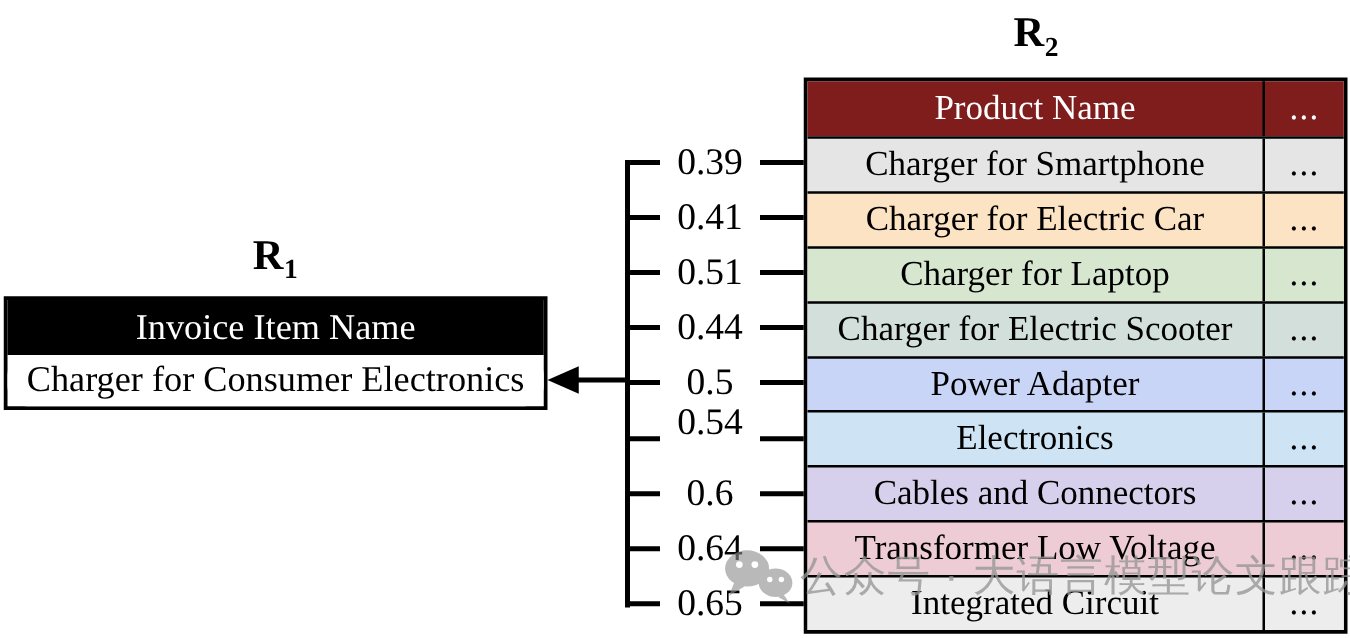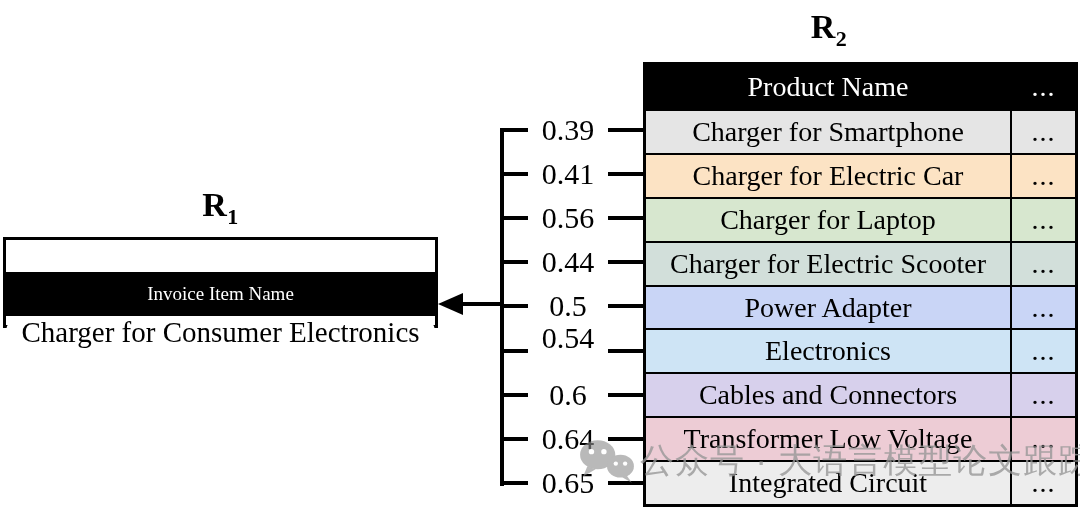--- a/index.html
+++ b/index.html
@@ -30,43 +30,42 @@
     position: absolute;
     left: 3px; top: 237px; width: 435px; height: 91px;
     border: 3px solid #000;
     box-sizing: border-box;
     display: flex; flex-direction: column;
   }
   .r1-header {
     flex: 0 0 44px;
     background: #000; color: #fff;
     display: flex; align-items: center; justify-content: center;
-    font-size: 19px;
-    margin-top: 32px;
+    font-size: 29px;
   }
   .r1-row {
     flex: 1 1 auto;
     background: #fff; color: #000;
     display: flex; align-items: center; justify-content: center;
     font-size: 29px;
     border-radius: 16px;
   }
 
   
   .r2-table {
     position: absolute;
     left: 643px; top: 62px; width: 435px; height: 445px;
     border: 3px solid #000;
     box-sizing: border-box;
     display: flex; flex-direction: column;
     background: #fff;
   }
   .r2-header-row {
     flex: 0 0 44px;
-    background: #000000; color: #fff;
+    background: #7f1d1d; color: #fff;
     display: flex;
   }
   .r2-row { flex: 1 1 0; display: flex; border-top: 2.5px solid #000; }
   .name-cell {
     flex: 1 1 auto;
     display: flex; align-items: center; justify-content: center;
     font-size: 28px;
   }
   .more-cell {
     flex: 0 0 63px;
@@ -196,21 +195,21 @@
   </div>
 
   <div>
     <div class="hline tick-left" style="top: 172.1px;"></div>
     <div class="score-label" style="top: 153.1px;">0.41</div>
     <div class="hline tick-right" style="top: 172.1px;"></div>
   </div>
 
   <div>
     <div class="hline tick-left" style="top: 216.2px;"></div>
-    <div class="score-label" style="top: 197.2px;">0.56</div>
+    <div class="score-label" style="top: 197.2px;">0.51</div>
     <div class="hline tick-right" style="top: 216.2px;"></div>
   </div>
 
   <div>
     <div class="hline tick-left" style="top: 260.3px;"></div>
     <div class="score-label" style="top: 241.3px;">0.44</div>
     <div class="hline tick-right" style="top: 260.3px;"></div>
   </div>
 
   <div>

